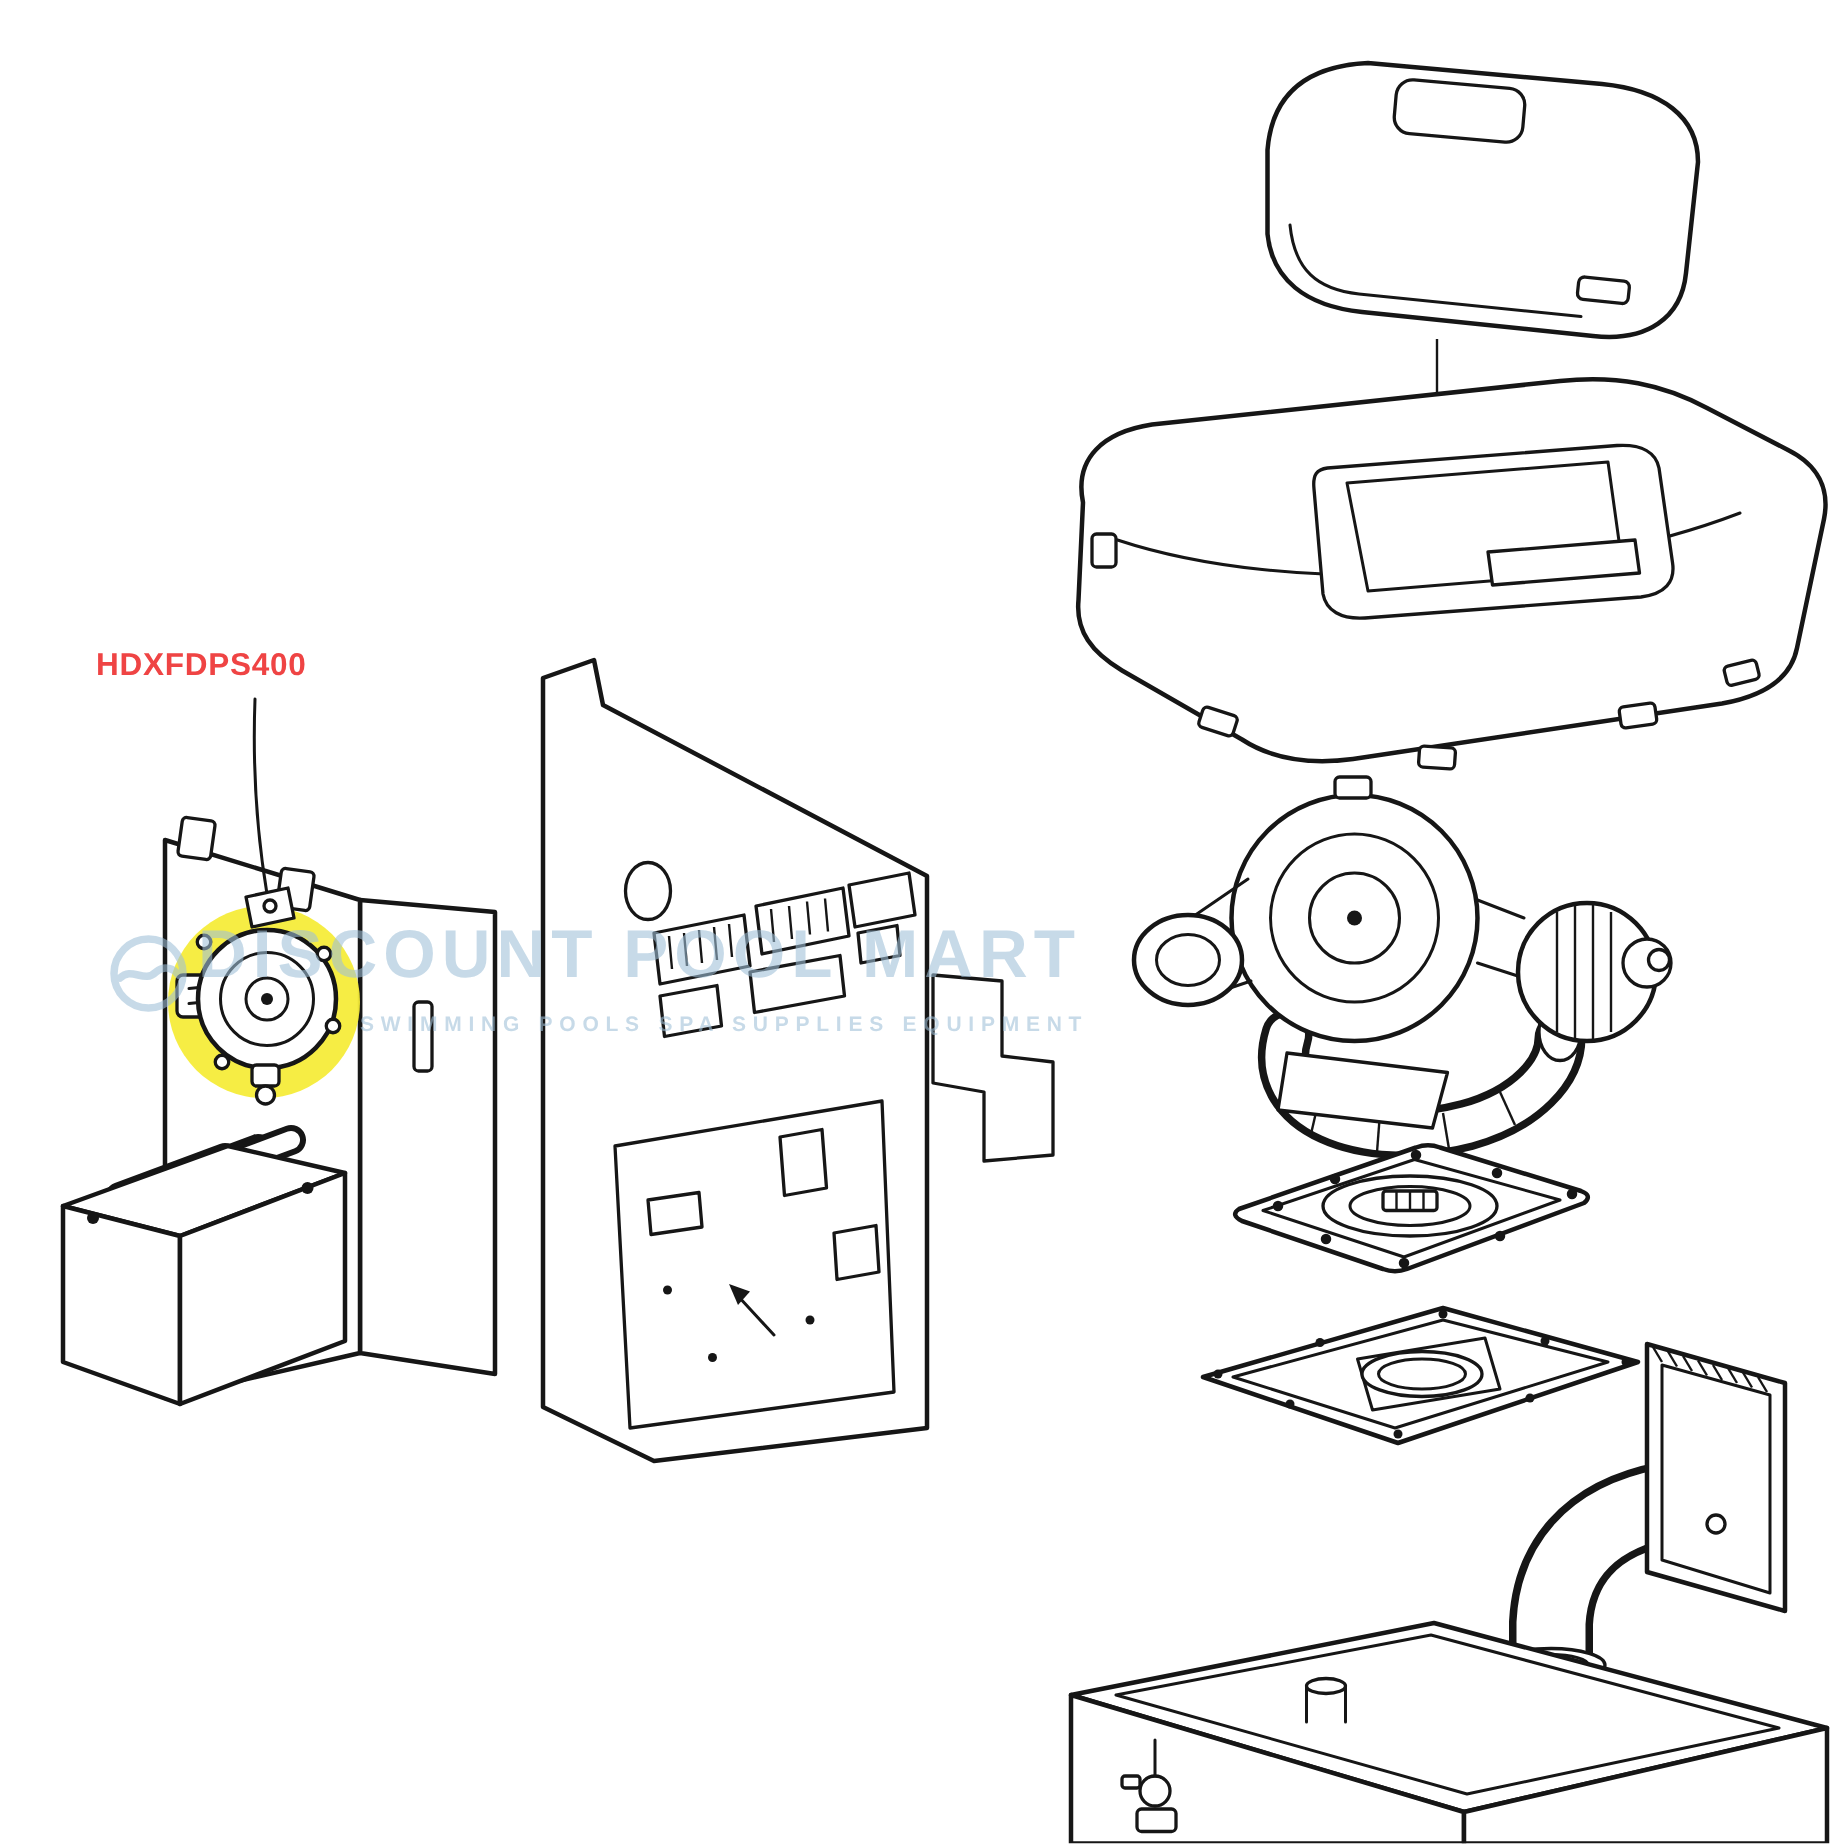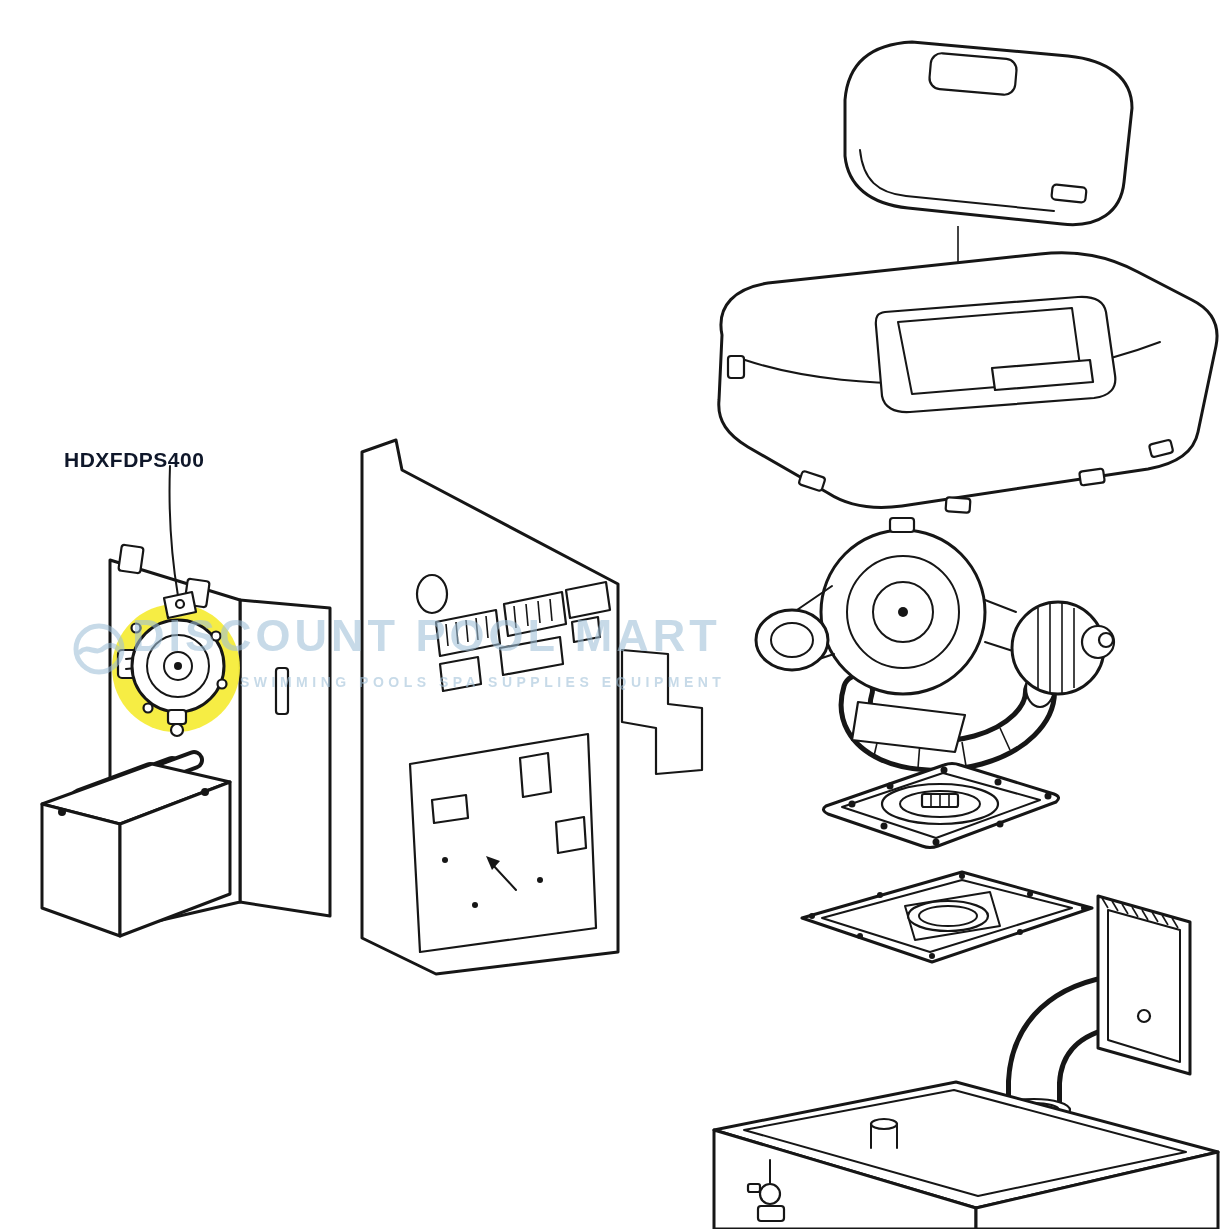--- a/index.html
+++ b/index.html
@@ -9,22 +9,22 @@
   }
   #art{position:absolute;left:0;top:0;}
   .outline{fill:#ffffff;stroke:#161616;stroke-width:3;stroke-linejoin:round;stroke-linecap:round;}
   .outline2{fill:#ffffff;stroke:#161616;stroke-width:2.2;stroke-linejoin:round;stroke-linecap:round;}
   .detail{fill:none;stroke:#161616;stroke-width:2;stroke-linejoin:round;stroke-linecap:round;}
   .thin{fill:none;stroke:#161616;stroke-width:1.6;}
   .dot{fill:#161616;stroke:none;}
   .tubeOuter{fill:none;stroke:#161616;stroke-linecap:round;}
   .tubeInner{fill:none;stroke:#ffffff;stroke-linecap:round;}
   #part-label{
-    position:absolute;left:64px;top:448px;
-    font-size:21px;font-weight:bold;color:#0f172a;letter-spacing:0.5px;
+    position:absolute;left:64px;top:432px;
+    font-size:21px;font-weight:bold;color:#ef4444;letter-spacing:0.5px;
   }
   #watermark{
     position:absolute;left:72px;top:600px;width:600px;height:115px;
     opacity:0.58;pointer-events:none;color:#9fc0d8;
   }
   #wm-logo{position:absolute;left:0;top:22px;}
   #wm-line1{
     position:absolute;left:60px;top:10px;white-space:nowrap;
     font-size:45px;font-weight:bold;letter-spacing:4px;
   }

